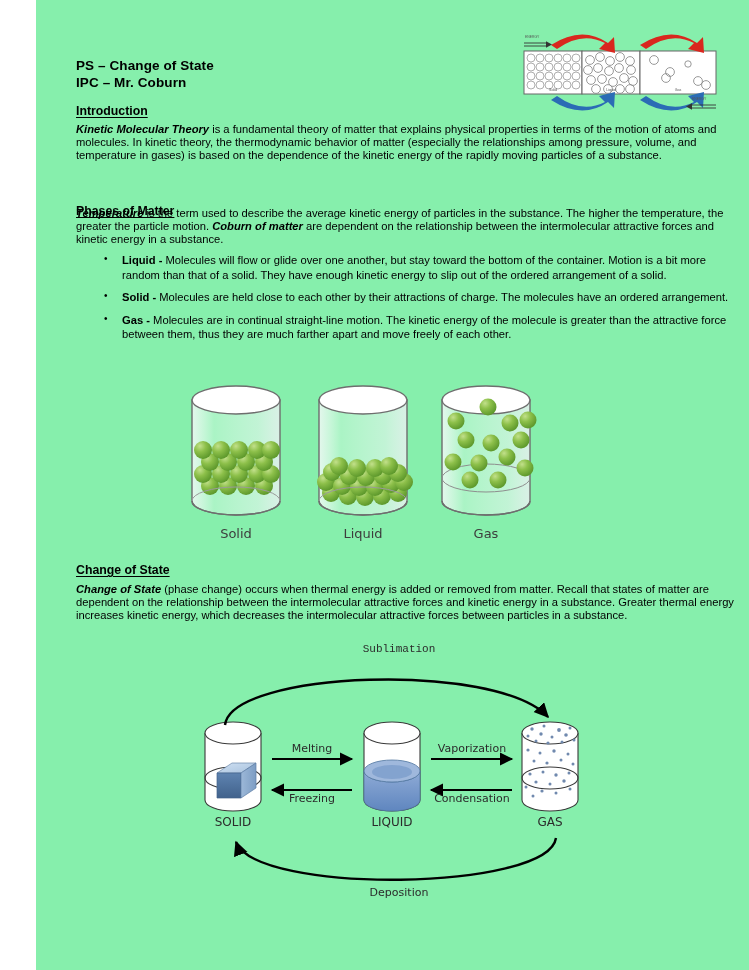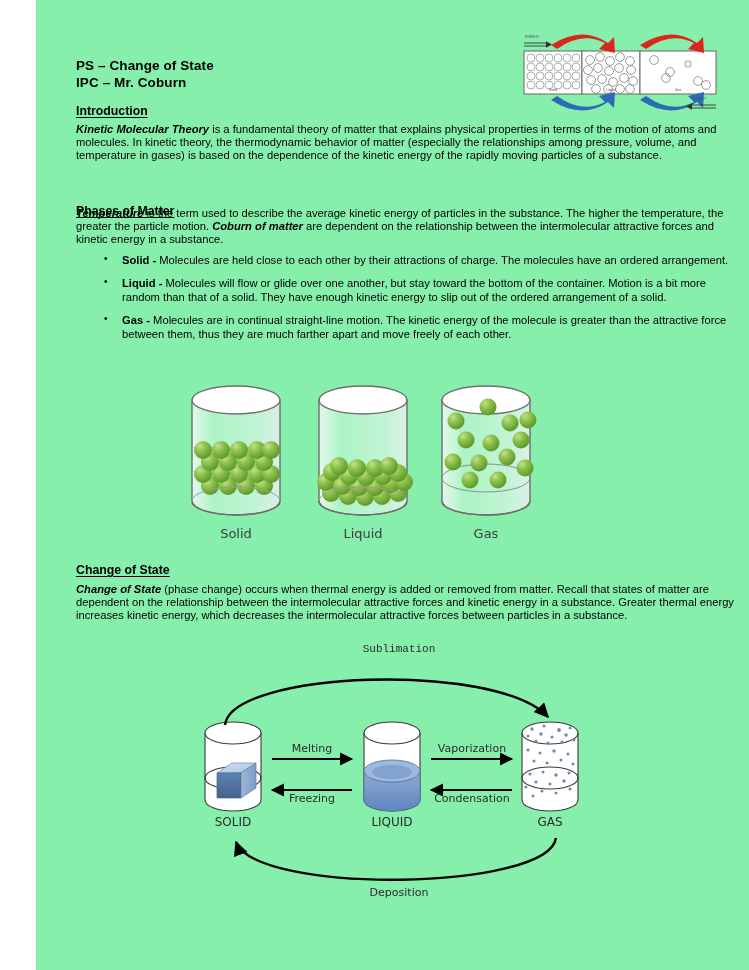--- a/index.html
+++ b/index.html
@@ -227,24 +227,24 @@
     <span class="bi">Kinetic Molecular Theory</span><span> is a fundamental theory of matter that explains physical properties in terms of the motion of atoms and molecules. In kinetic theory, the thermodynamic behavior of matter (especially the relationships among pressure, volume, and temperature in gases) is based on the dependence of the kinetic energy of the rapidly moving particles of a substance.</span>
   </div>
 
   <div class="section-head" style="top:204px;">Phases of Matter</div>
   <div class="para" style="top:207px;">
     <span class="bi">Temperature</span><span> is the term used to describe the average kinetic energy of particles in the substance.  The higher the temperature, the greater the particle motion.  </span><span class="bi">Coburn of matter</span><span> are dependent on the relationship between the intermolecular attractive forces and kinetic energy in a substance.</span>
   </div>
 
   <ul class="bullets" style="top:253px;">
     <li>
-      <b>Solid - </b><span>Molecules are held close to each other by their attractions of charge.  The molecules have an ordered arrangement.</span>
+      <b>Liquid - </b><span>Molecules will flow or glide over one another, but stay toward the bottom of the container. Motion is a bit more random than that of a solid. They have enough kinetic energy to slip out of the ordered arrangement of a solid.</span>
     </li>
     <li>
-      <b>Liquid - </b><span>Molecules will flow or glide over one another, but stay toward the bottom of the container. Motion is a bit more random than that of a solid. They have enough kinetic energy to slip out of the ordered arrangement of a solid.</span>
+      <b>Solid - </b><span>Molecules are held close to each other by their attractions of charge.  The molecules have an ordered arrangement.</span>
     </li>
     <li>
       <b>Gas - </b><span>Molecules are in continual straight-line motion. The kinetic energy of the molecule is greater than the attractive force between them, thus they are much farther apart and move freely of each other.</span>
     </li>
   </ul>
 
   <div class="fig-beakers">
     <svg width="390" height="160" viewBox="0 0 390 160" xmlns="http://www.w3.org/2000/svg">
       <defs>
         <radialGradient id="ball" cx="33%" cy="28%" r="72%">

